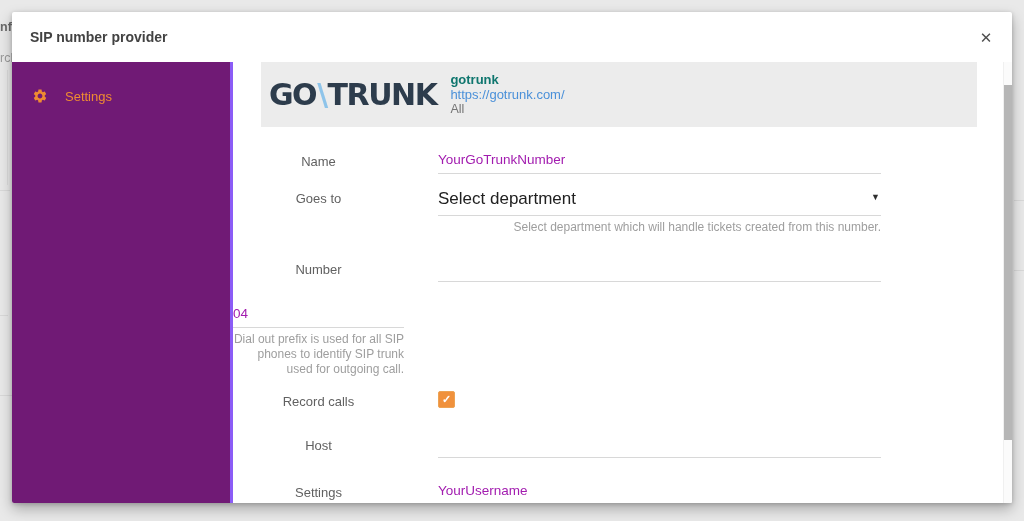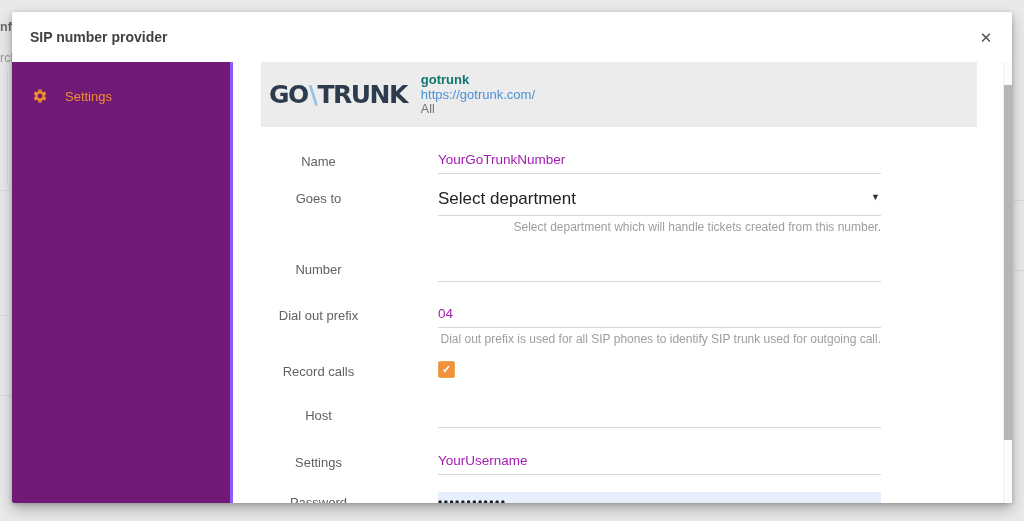--- a/index.html
+++ b/index.html
@@ -56,21 +56,21 @@
 
   
   .content { position:absolute; left:221px; top:0; right:0; bottom:0; background:#fff; }
   .banner {
     margin-left:28px; width:716px; height:65px;
     background:#ececec; display:flex; align-items:center;
   }
   .logo {
     margin-left:8px;
     font-family:"DejaVu Sans", sans-serif;
-    font-size:25px; font-weight:bold; letter-spacing:-1.5px;
+    font-size:30px; font-weight:bold; letter-spacing:-1.5px;
     color:#2d3c4c; white-space:nowrap;
   }
   .logo .slash { color:#8ec4ea; font-weight:bold; padding:0 1px; }
   .provider-info { margin-left:14px; line-height:15px; }
   .provider-name { font-size:13px; font-weight:bold; color:#0f766e; }
   .provider-url  { font-size:13px; color:#4a90d9; text-decoration:none; display:block; }
   .provider-scope{ font-size:12.5px; color:#757575; }
 
   
   .form { width:648px; }
@@ -173,21 +173,20 @@
         </div>
 
         <div class="row r-number">
           <div class="flabel">Number</div>
           <div class="field">
             <input class="tinput" type="text" value="" style="">
           </div>
         </div>
 
         <div class="row r-dialout">
-          <div class="flabel">Dial out prefix</div>
           <div class="field">
             <input class="tinput" type="text" value="04" style="">
             <div class="helper">Dial out prefix is used for all SIP phones to identify SIP trunk used for outgoing call.</div>
           </div>
         </div>
 
         <div class="row r-record">
           <div class="flabel">Record calls</div>
           <div class="field">
             <div class="checkbox">

